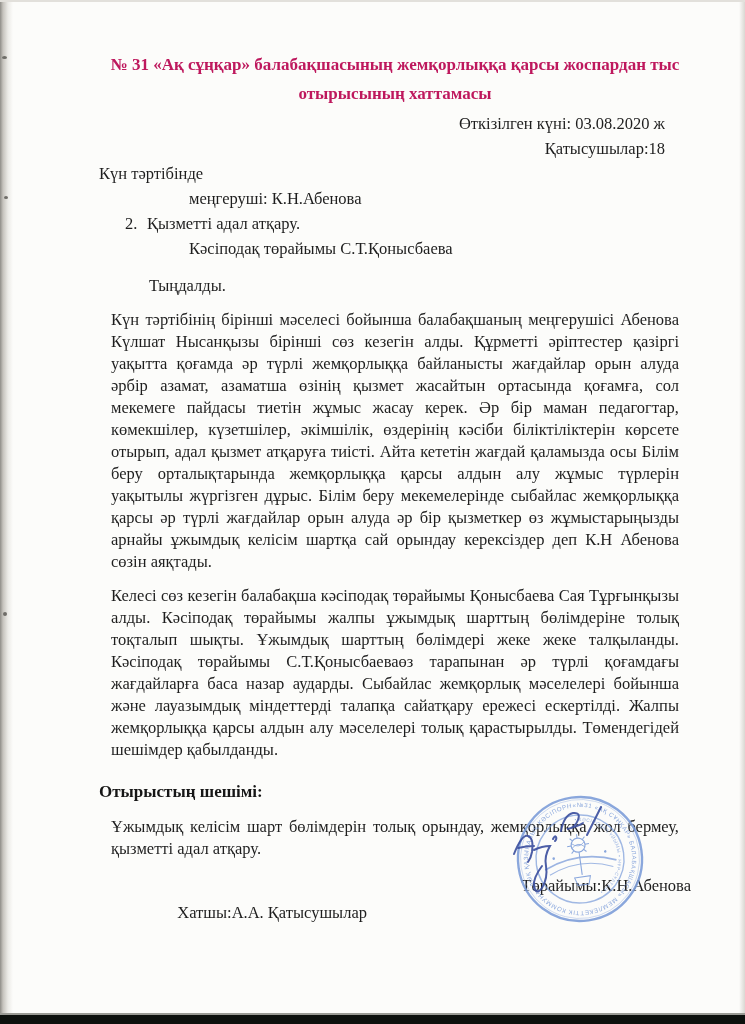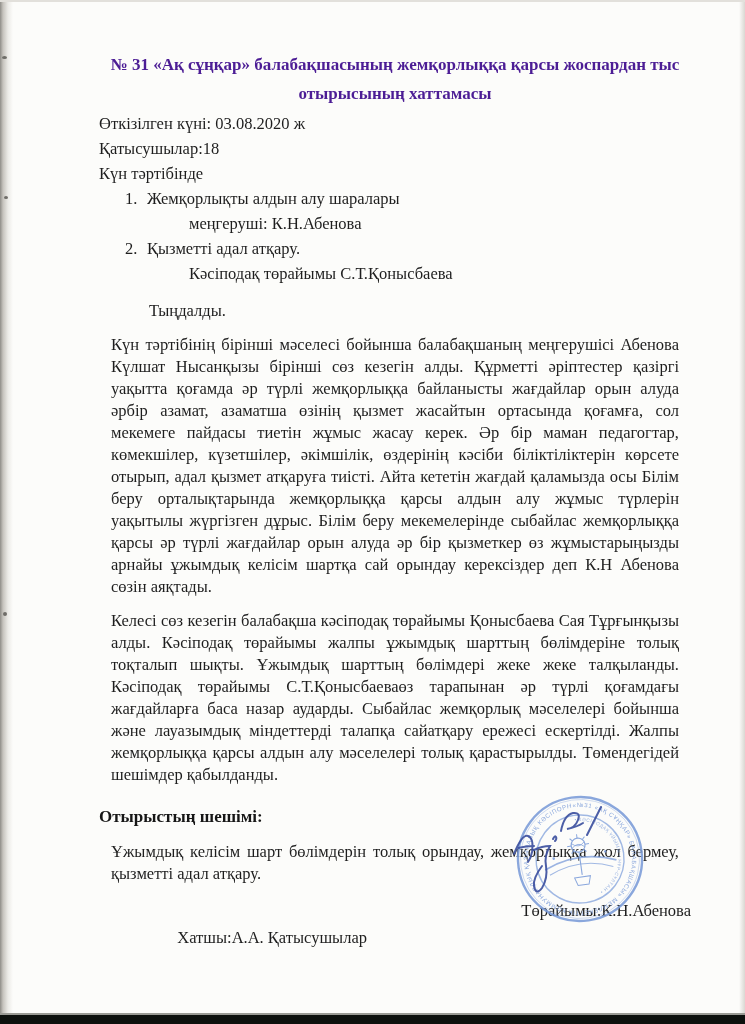--- a/index.html
+++ b/index.html
@@ -24,23 +24,23 @@
   .speck.s2{left:4px;top:196px;width:4px;height:3px;}
   .speck.s3{left:3px;top:612px;width:4px;height:4px;}
 
   .content{
     position:absolute;left:99px;top:50px;width:592px;
     font-size:16.5px;line-height:22px;
   }
   .title{
     font-weight:bold;text-align:center;
     font-size:17px;line-height:29px;
-    margin-bottom:3px;color:#4c1d95;
+    margin-bottom:3px;color:#be185d;
   }
-  .right-block{ padding-right:26px;line-height:25px; }
+  .right-block{ text-align:right;padding-right:26px;line-height:25px; }
   .agenda-head{ line-height:25px; }
   .agenda-item{ padding-left:26px;line-height:25px; }
   .agenda-item .num{ display:inline-block;width:22px; }
   .agenda-sub{ padding-left:90px;line-height:25px; }
   .heard{ margin-top:13px;text-indent:50px;line-height:23px; }
   .para{ text-align:justify;line-height:22px;margin:12px; }
   .decision-head{ font-weight:bold;font-size:17px;line-height:24px;margin-top:19px;color:#161616; }
   .sig-block{ margin-top:10px; }
   .sig-row{ display:flex;justify-content:flex-end;width:244px;margin-left:auto;line-height:27px; }
   .sig-row.r2{ width:236px;margin-left:32px; }
@@ -62,23 +62,20 @@
 
     <div class="title">№ 31 «Ақ сұңқар» балабақшасының  жемқорлыққа қарсы жоспардан тыс отырысының хаттамасы</div>
 
     <div class="right-block">
       <div>Өткізілген күні: 03.08.2020 ж</div>
       <div>Қатысушылар:18</div>
     </div>
 
     <div class="agenda-head">Күн тәртібінде</div>
 
-    <div class="agenda-item">
-      <span class="num">1.</span><span>Жемқорлықты алдын алу шаралары</span>
-    </div>
     <div class="agenda-sub">меңгеруші: К.Н.Абенова</div>
 
     <div class="agenda-item">
       <span class="num">2.</span><span>Қызметті адал атқару.</span>
     </div>
     <div class="agenda-sub">Кәсіподақ төрайымы С.Т.Қонысбаева</div>
 
     <div class="heard">Тыңдалды.</div>
 
     <p class="para">Күн тәртібінің бірінші мәселесі бойынша балабақшаның меңгерушісі Абенова Күлшат Нысанқызы бірінші сөз кезегін алды. Құрметті әріптестер қазіргі уақытта қоғамда әр түрлі жемқорлыққа байланысты жағдайлар орын алуда әрбір азамат, азаматша өзінің қызмет жасайтын ортасында қоғамға, сол мекемеге пайдасы тиетін жұмыс жасау керек.  Әр бір  маман педагогтар, көмекшілер, күзетшілер, әкімшілік, өздерінің кәсіби біліктіліктерін көрсете отырып, адал қызмет атқаруға тиісті. Айта кететін жағдай қаламызда осы Білім беру орталықтарында жемқорлыққа қарсы алдын алу жұмыс түрлерін уақытылы жүргізген дұрыс. Білім беру мекемелерінде сыбайлас жемқорлыққа қарсы әр түрлі жағдайлар орын алуда әр бір қызметкер өз жұмыстарыңызды арнайы ұжымдық келісім шартқа сай орындау керексіздер деп К.Н Абенова сөзін аяқтады.</p>

